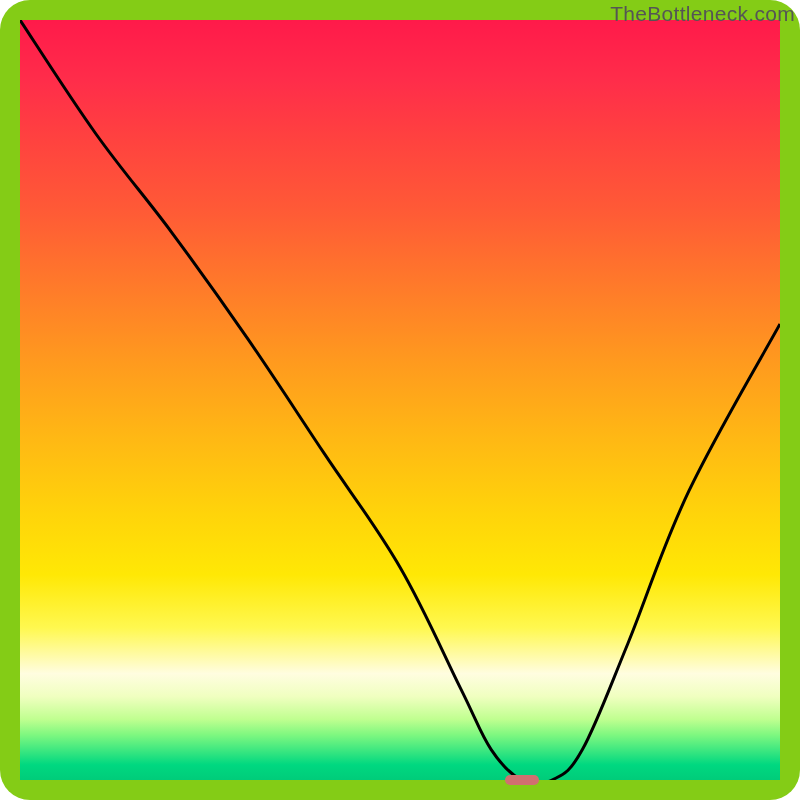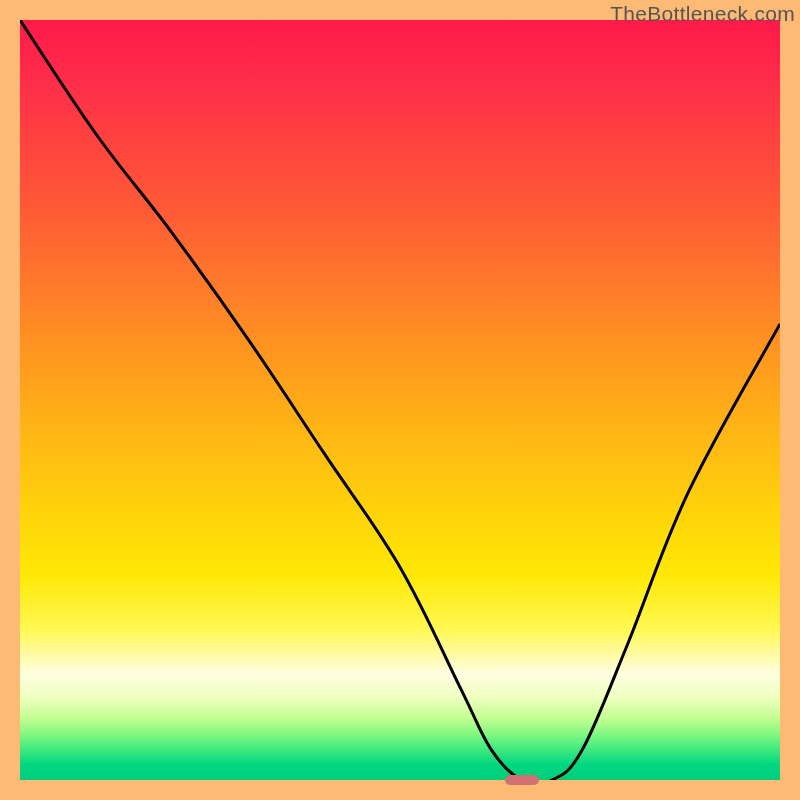--- a/index.html
+++ b/index.html
@@ -7,21 +7,22 @@
     padding: 0;
     width: 800px;
     height: 800px;
     overflow: hidden;
     font-family: Arial, sans-serif;
   }
   .chart-container {
     position: relative;
     width: 800px;
     height: 800px;
-    background: #fdba74;
+    background: #84cc16;
+    border-radius: 30px;
   }
   .plot-area {
     position: absolute;
     left: 20px;
     top: 20px;
     width: 760px;
     height: 760px;
     background: linear-gradient(to bottom,
       #ff1a4a 0%,
       #ff2d4a 8%,

